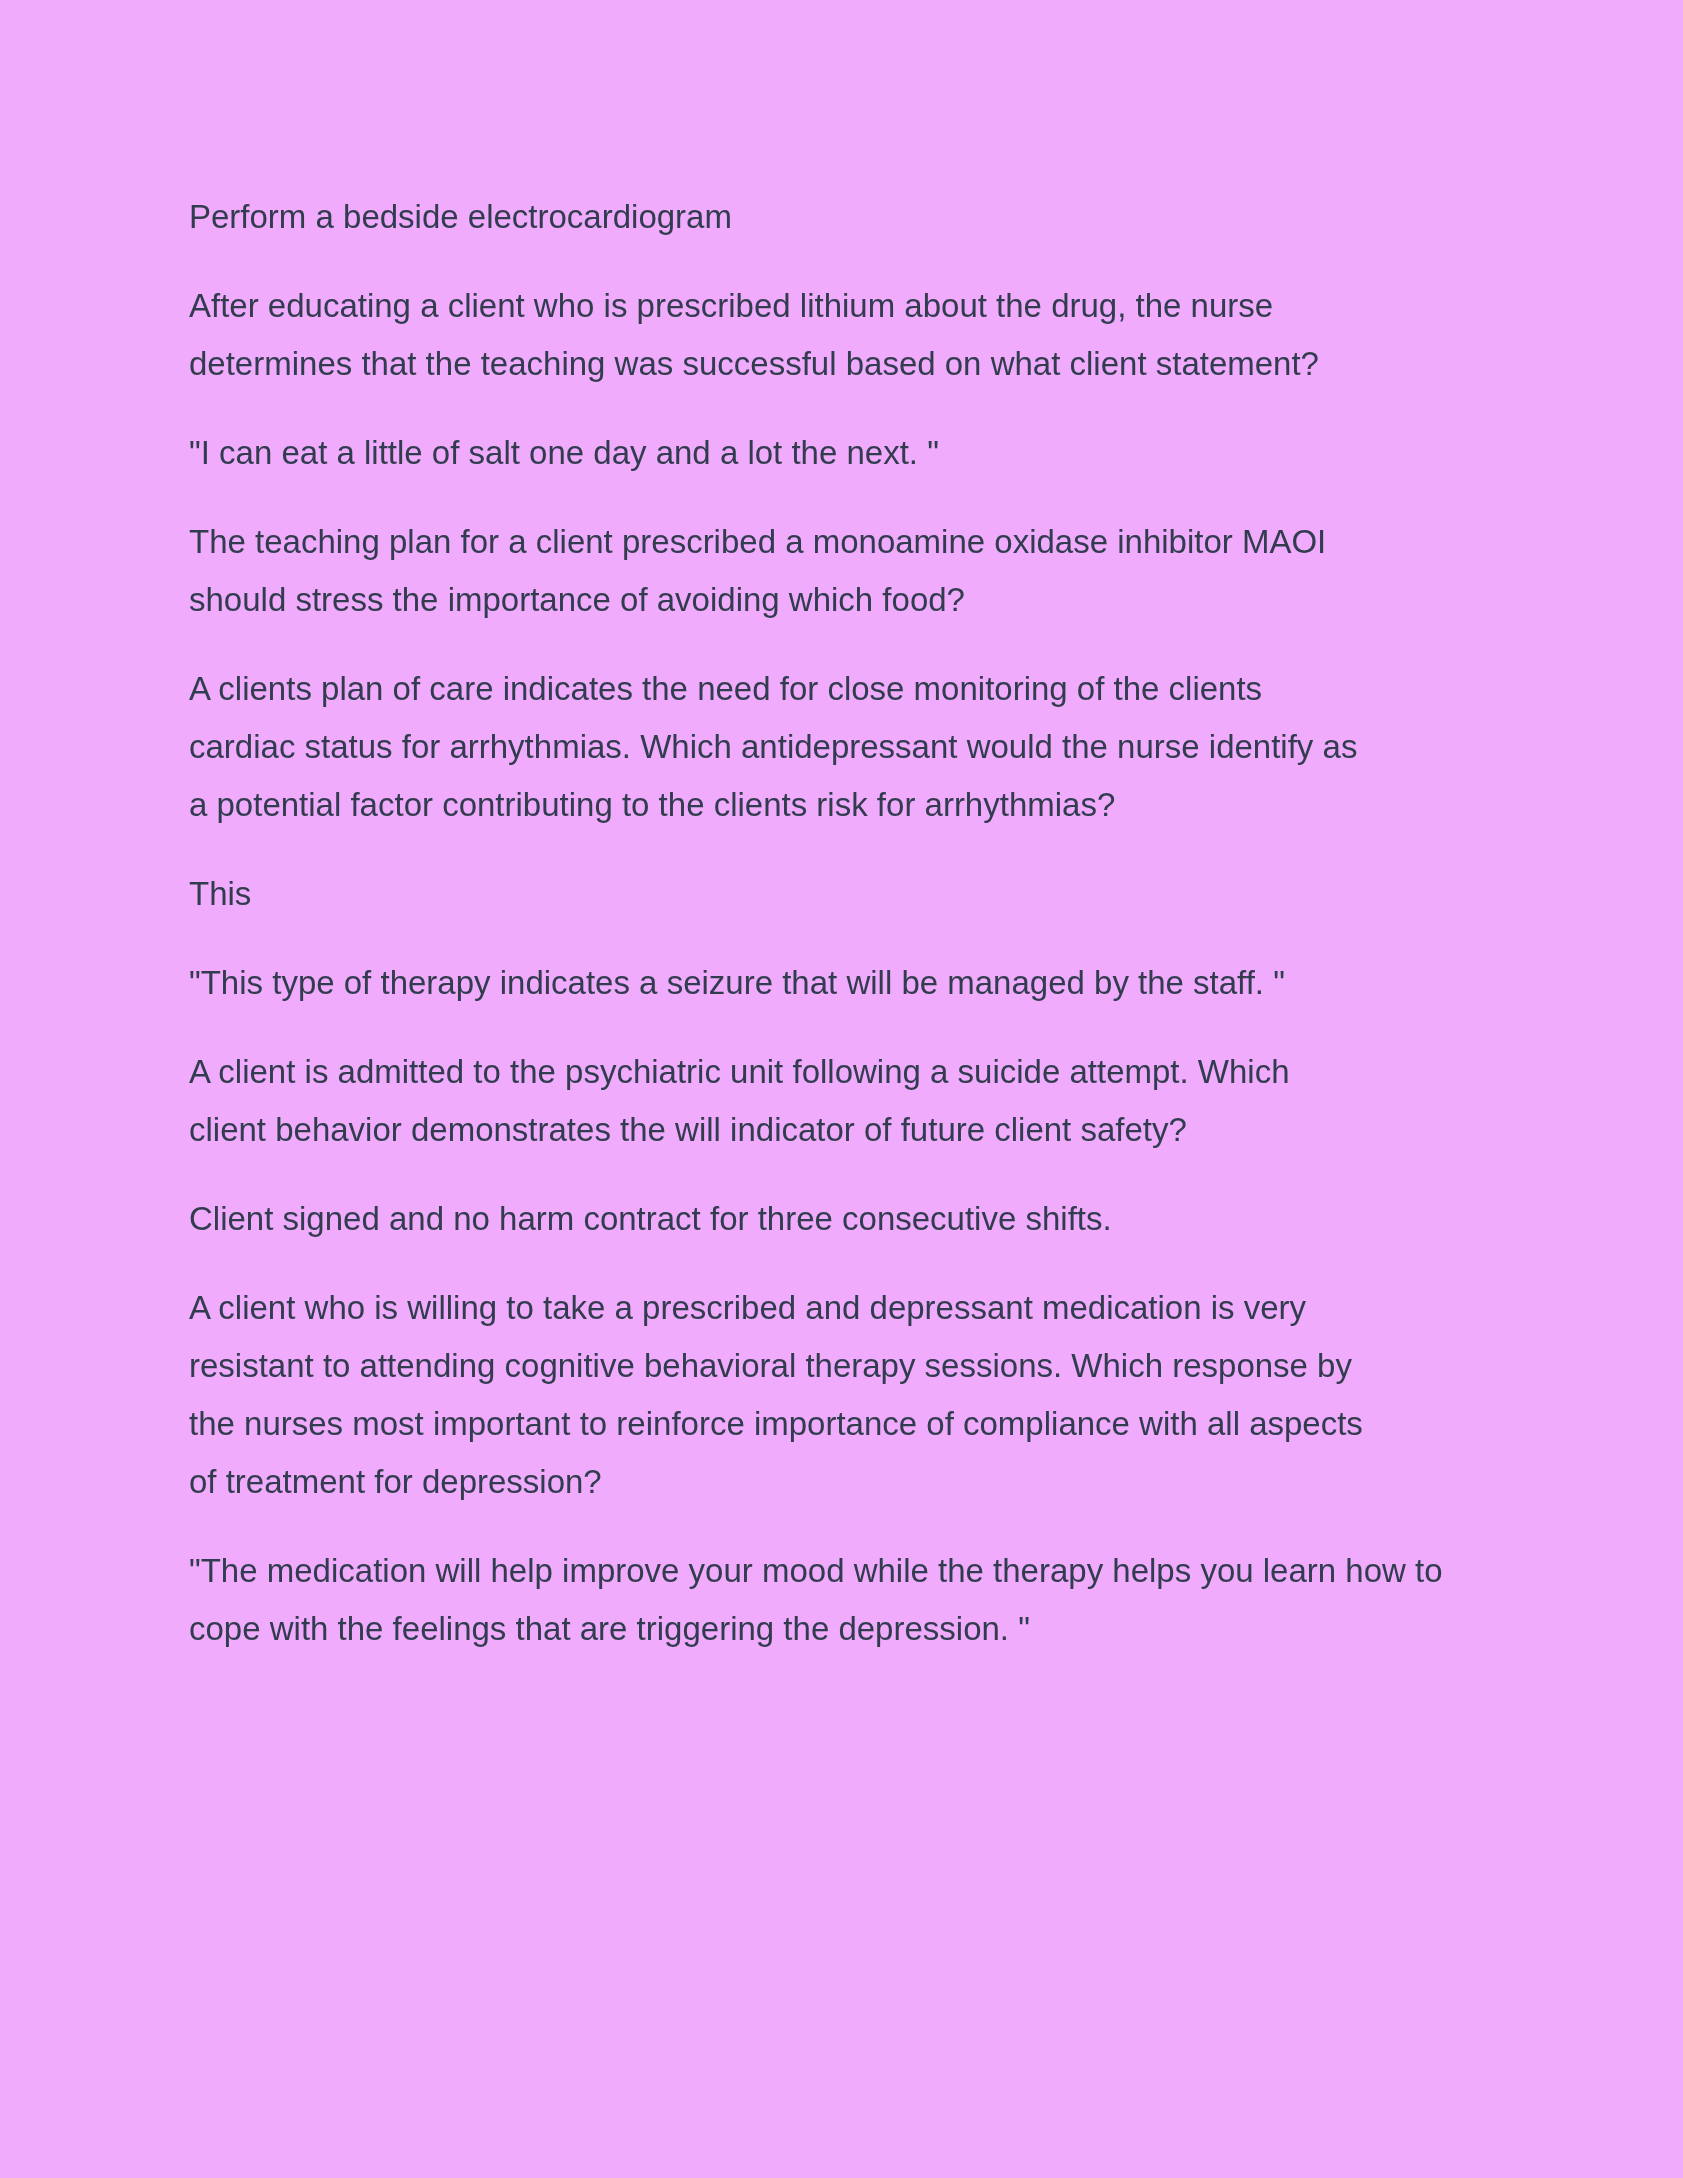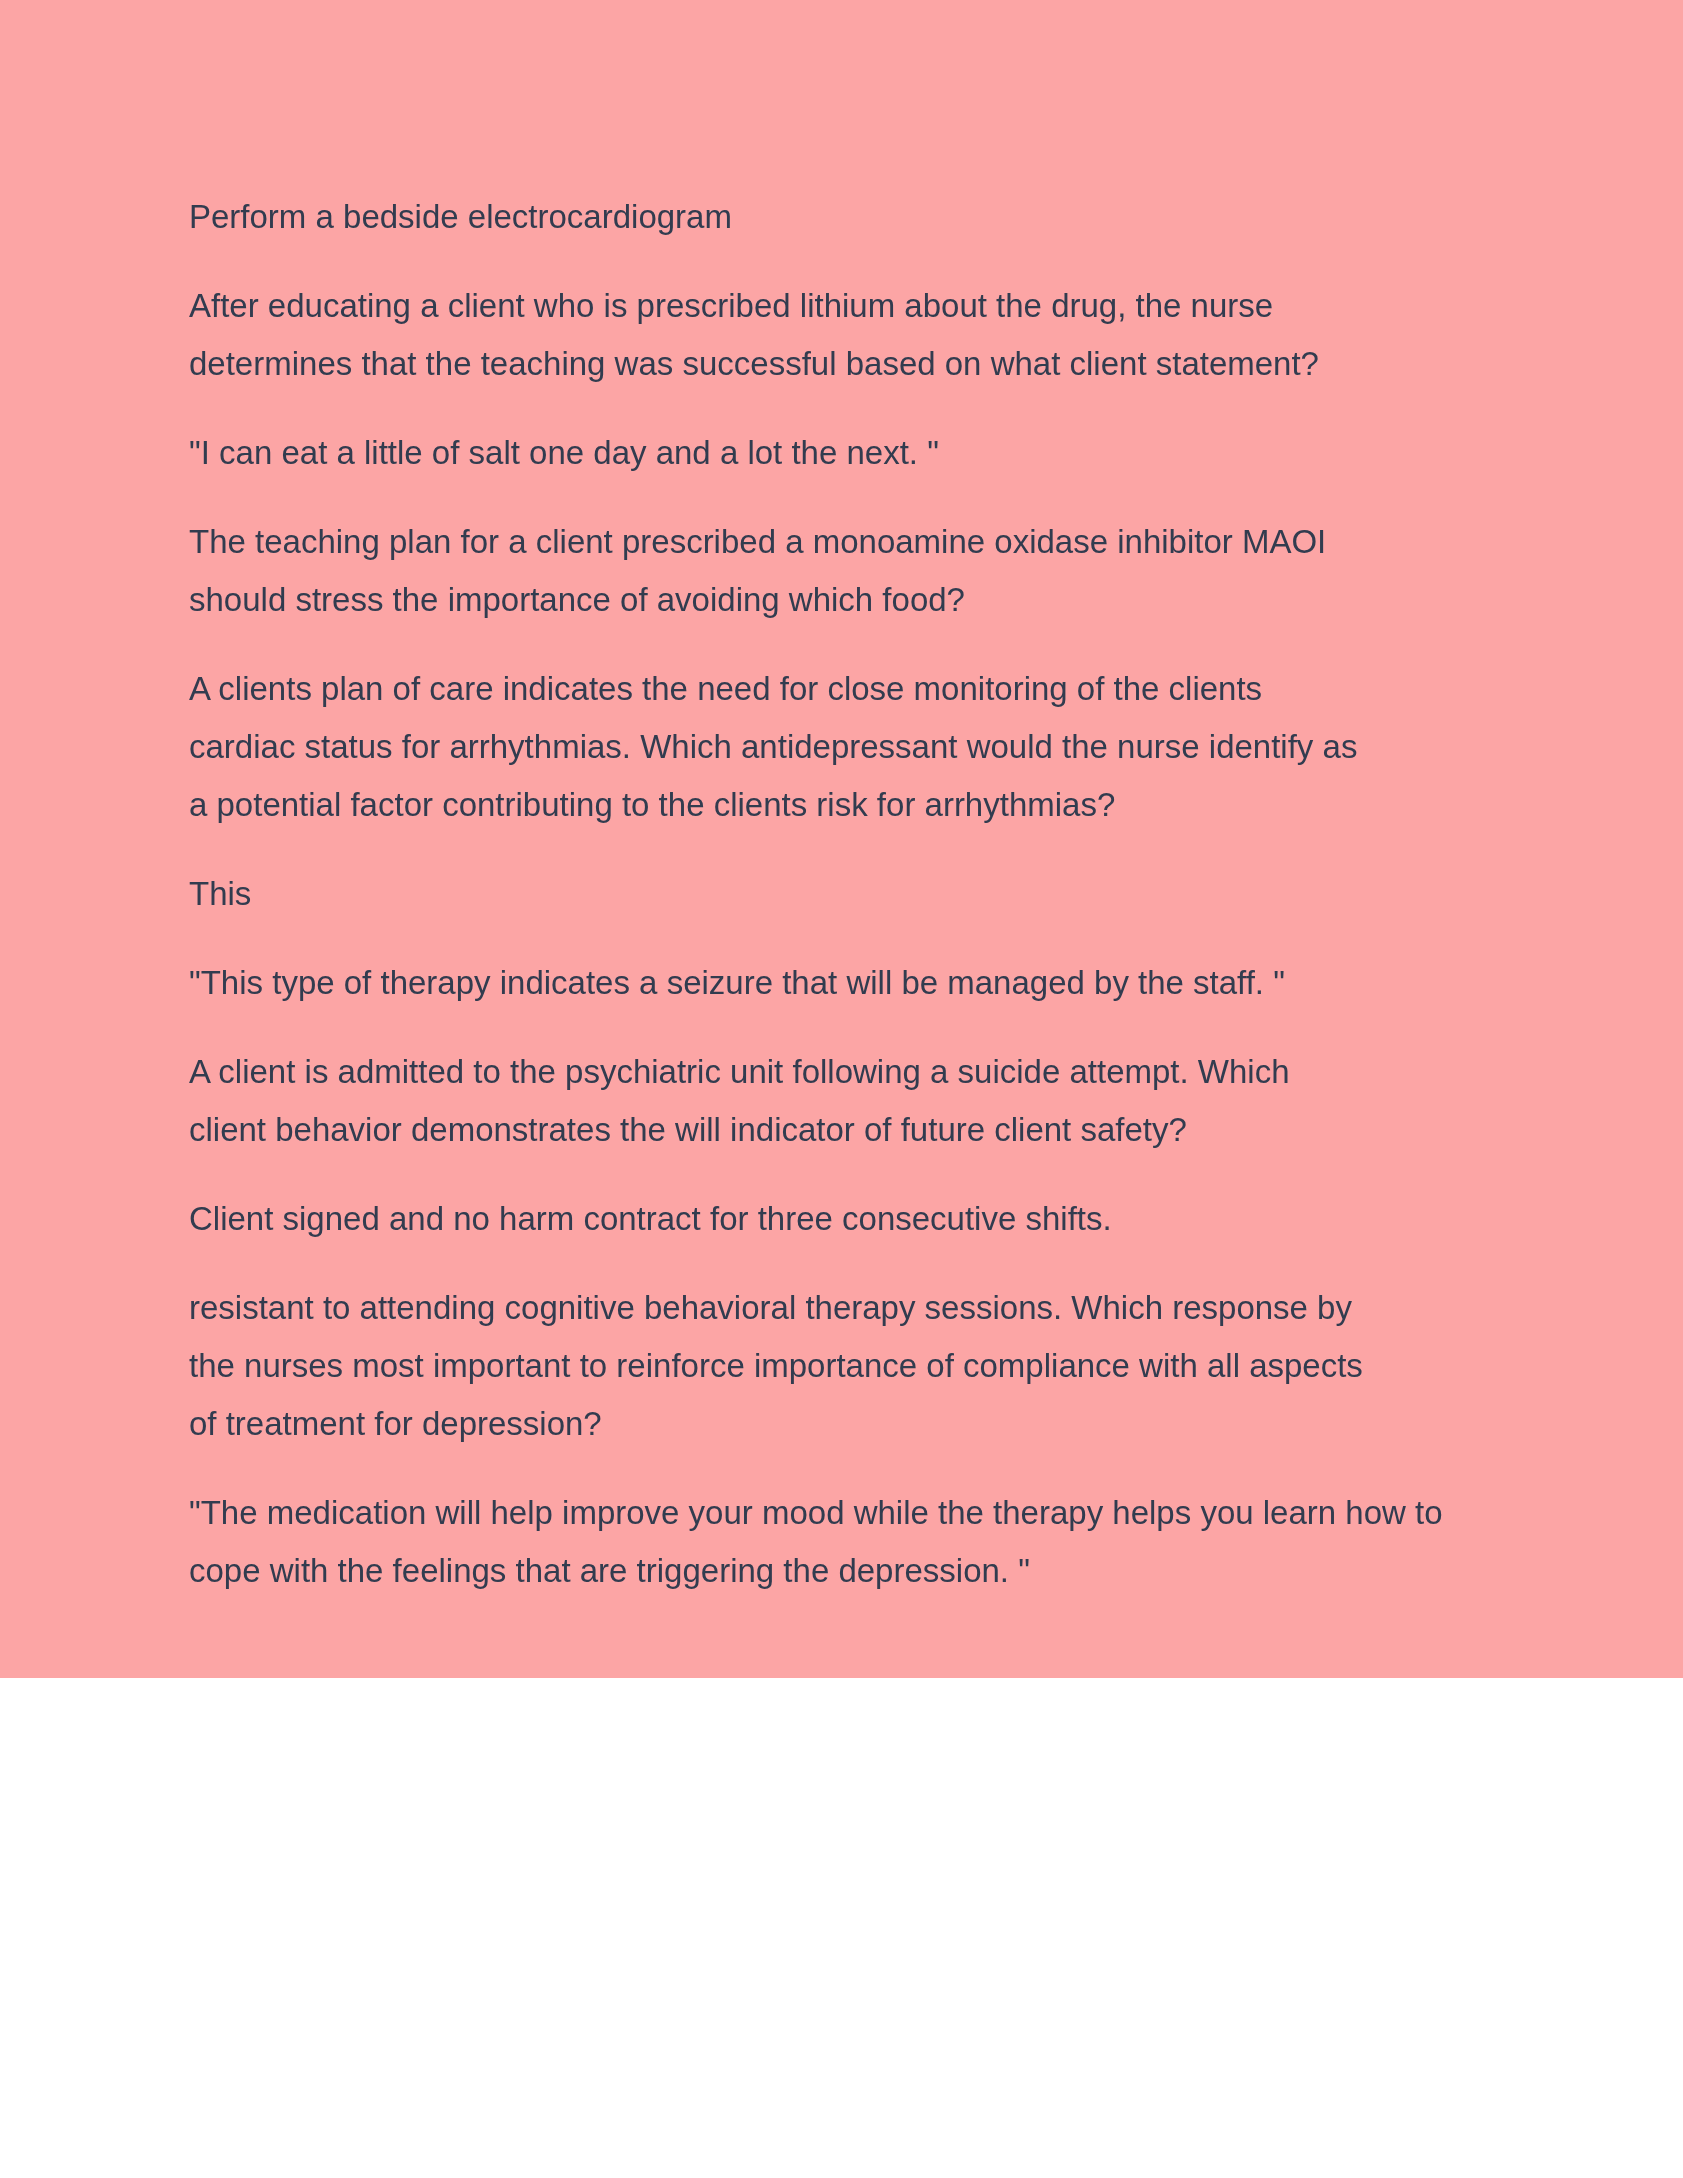--- a/index.html
+++ b/index.html
@@ -9,23 +9,23 @@
   }
   body {
     width: 1683px;
     height: 2178px;
     overflow: hidden;
     font-family: "Liberation Sans", sans-serif;
   }
   .page {
     box-sizing: border-box;
     width: 1683px;
-    height: 1678px;
+    height: 2178px;
     padding: 188px 149px 99px 189px;
-    background: #fca5a5;
+    background: #f0abfc;
   }
   .block {
     margin: 0 0 31px 0;
     font-size: 33px;
     line-height: 58px;
     color: #323c4f;
   }
   .block.question { font-weight: 400; }
   .block.answer   { font-weight: 400; }
   .line {
@@ -64,20 +64,21 @@
         <span class="line">"This type of therapy indicates a seizure that will be managed by the staff. "</span>
       </p>
       <p class="block question">
         <span class="line">A client is admitted to the psychiatric unit following a suicide attempt. Which</span>
         <span class="line">client behavior demonstrates the will indicator of future client safety?</span>
       </p>
       <p class="block answer">
         <span class="line">Client signed and no harm contract for three consecutive shifts.</span>
       </p>
       <p class="block question">
+        <span class="line">A client who is willing to take a prescribed and depressant medication is very</span>
         <span class="line">resistant to attending cognitive behavioral therapy sessions. Which response by</span>
         <span class="line">the nurses most important to reinforce importance of compliance with all aspects</span>
         <span class="line">of treatment for depression?</span>
       </p>
       <p class="block answer">
         <span class="line">"The medication will help improve your mood while the therapy helps you learn how to</span>
         <span class="line">cope with the feelings that are triggering the depression. "</span>
       </p>
     </div>
 </main>

